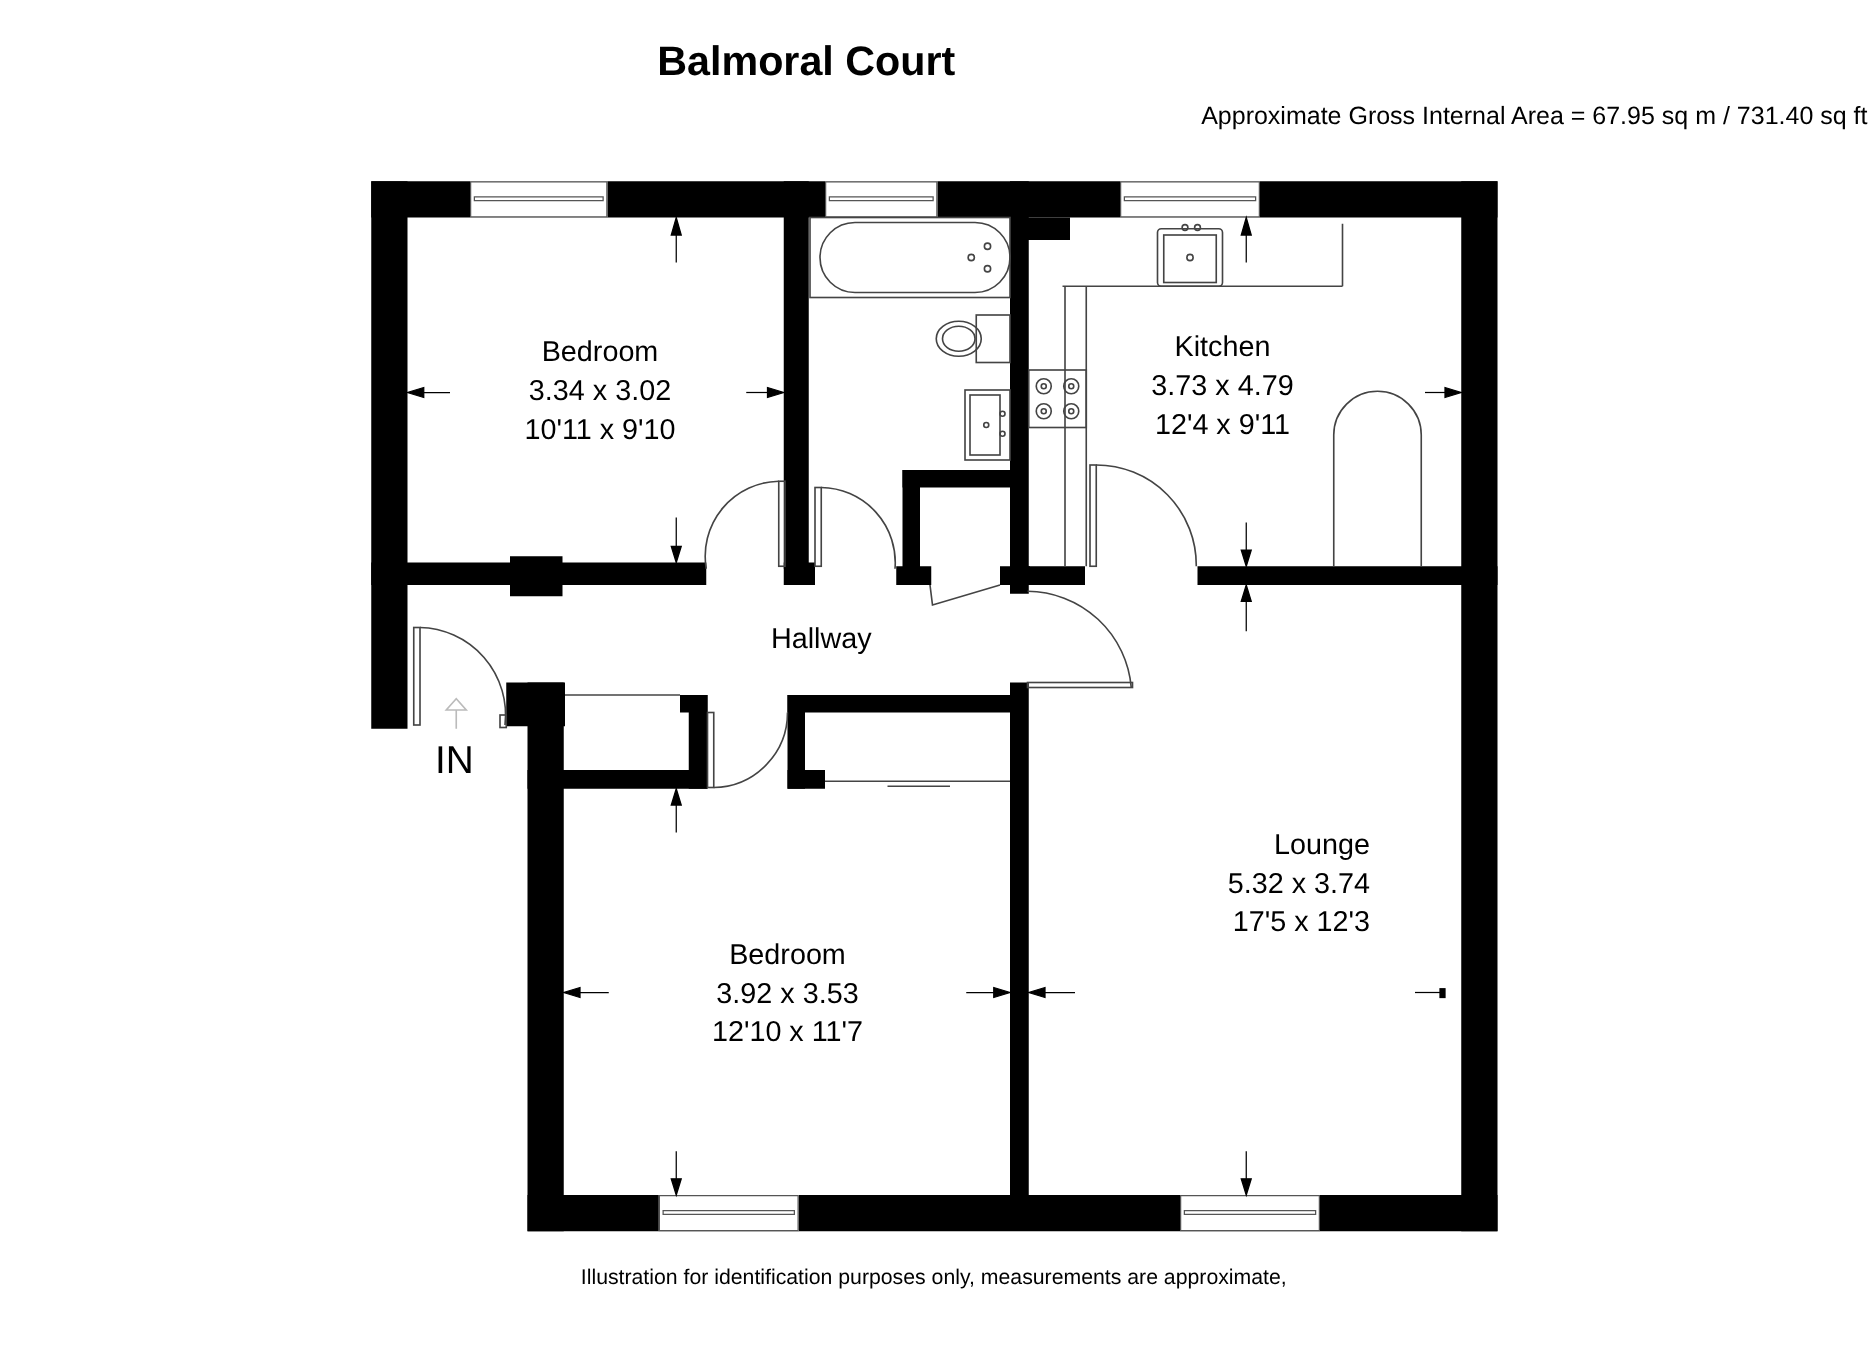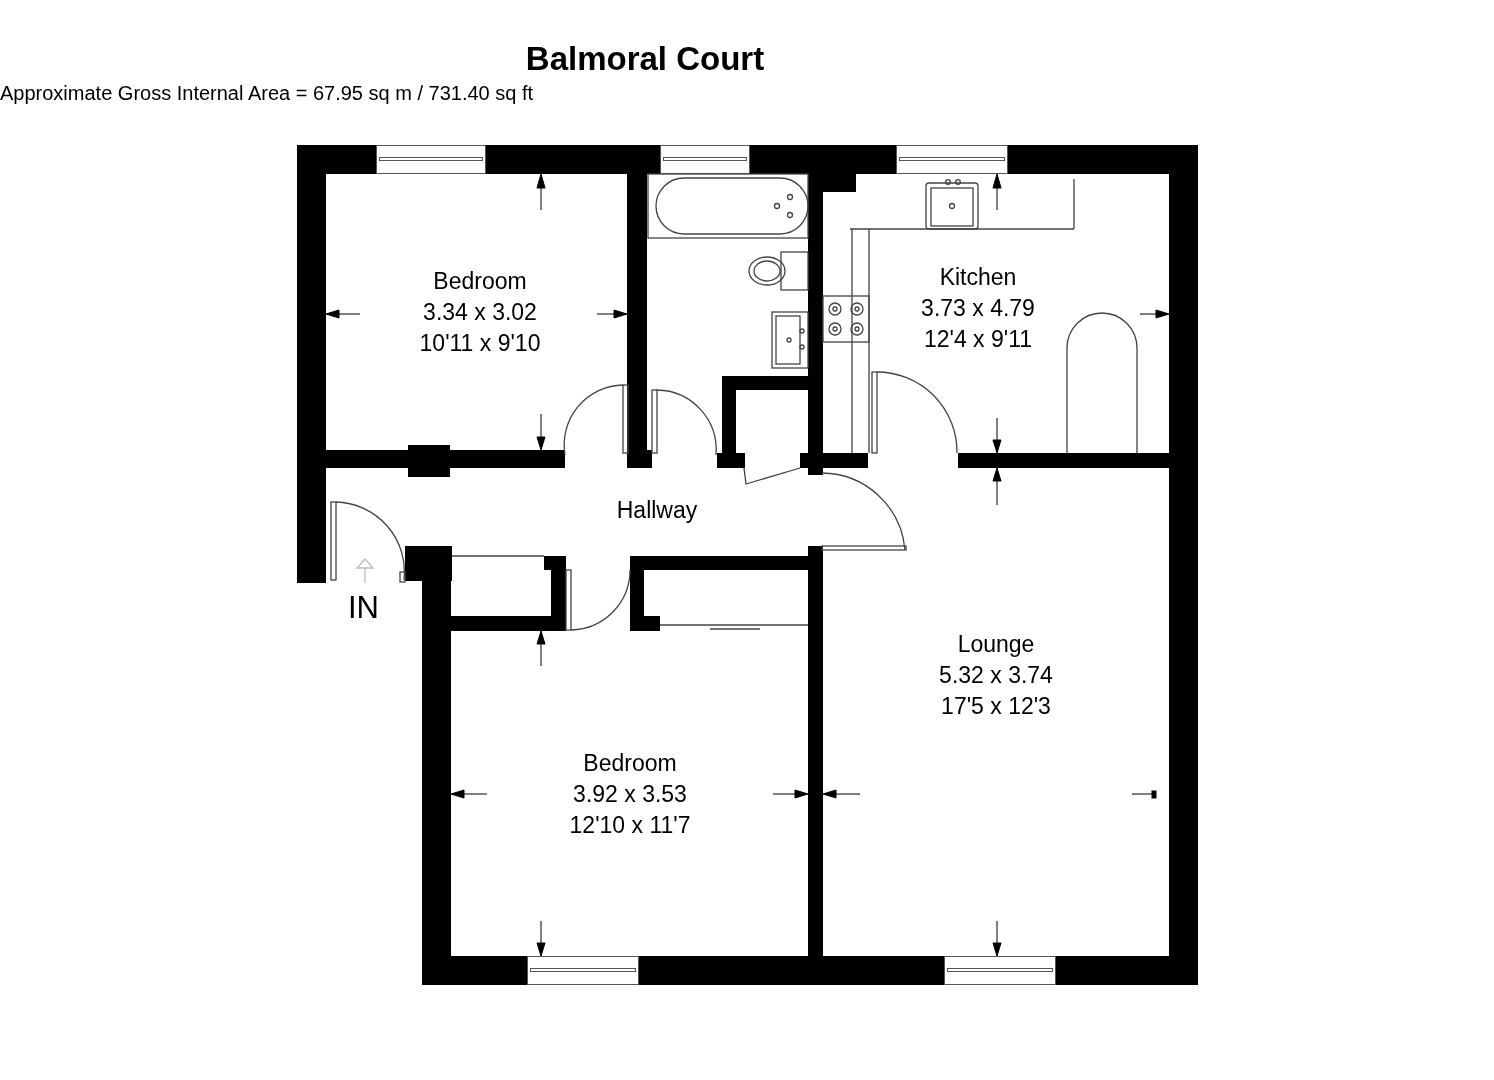--- a/index.html
+++ b/index.html
@@ -1,18 +1,18 @@
 <!DOCTYPE html>
 <html><head>
 <meta charset="utf-8">
 <style>
   html, body { margin:0; padding:0; background:#ffffff; }
   body { width:1494px; height:1080px; position:relative; overflow:hidden; font-family:"Liberation Sans", sans-serif; color:#000; }
-  .title { position:absolute; left:0; width:1290px; top:40px; text-align:center; font-size:33px; font-weight:bold; }
-  .subtitle { position:absolute; left:0; width:1494px; top:82px; text-align:left; font-size:20px; }
+  .title { position:absolute; left:0; width:1290px; top:30px; text-align:center; font-size:33px; font-weight:bold; }
+  .subtitle { position:absolute; left:0; width:1494px; top:82px; text-align:right; font-size:20px; }
   .footer { position:absolute; left:0; width:1494px; top:1011px; text-align:center; font-size:17px; line-height:21px; }
   .w { position:absolute; background:#000; }
   .win { position:absolute; background:#fff; border:1px solid #555; box-sizing:border-box; }
   .win::after { content:""; position:absolute; left:2px; right:2px; top:42%; height:4px; border:1px solid #555; box-sizing:border-box; }
   .room { position:absolute; text-align:center; font-size:23px; line-height:31px; }
   svg.overlay { position:absolute; left:0; top:0; }
   .in-label { position:absolute; font-size:31px; left:348px; top:590px; }
 </style>
 </head>
 <body>
@@ -194,22 +194,23 @@
   <div>12'4 x 9'11</div>
 </div>
 <div class="room" style="left:557px;top:495px;width:200px;">
   <div>Hallway</div>
 </div>
 <div class="room" style="left:530px;top:748px;width:200px;">
   <div>Bedroom</div>
   <div>3.92 x 3.53</div>
   <div>12'10 x 11'7</div>
 </div>
-<div class="room" style="left:896px;top:629px;width:200px;">
+<div class="room" style="left:896px;top:660px;width:200px;text-align:right;">
   <div>Lounge</div>
   <div>5.32 x 3.74</div>
   <div>17'5 x 12'3</div>
 </div>
 
 <div class="in-label">IN</div>
 
 <div class="footer">
+  <div>Illustration for identification purposes only, measurements are approximate,</div>
 </div>
 
 </body></html>

